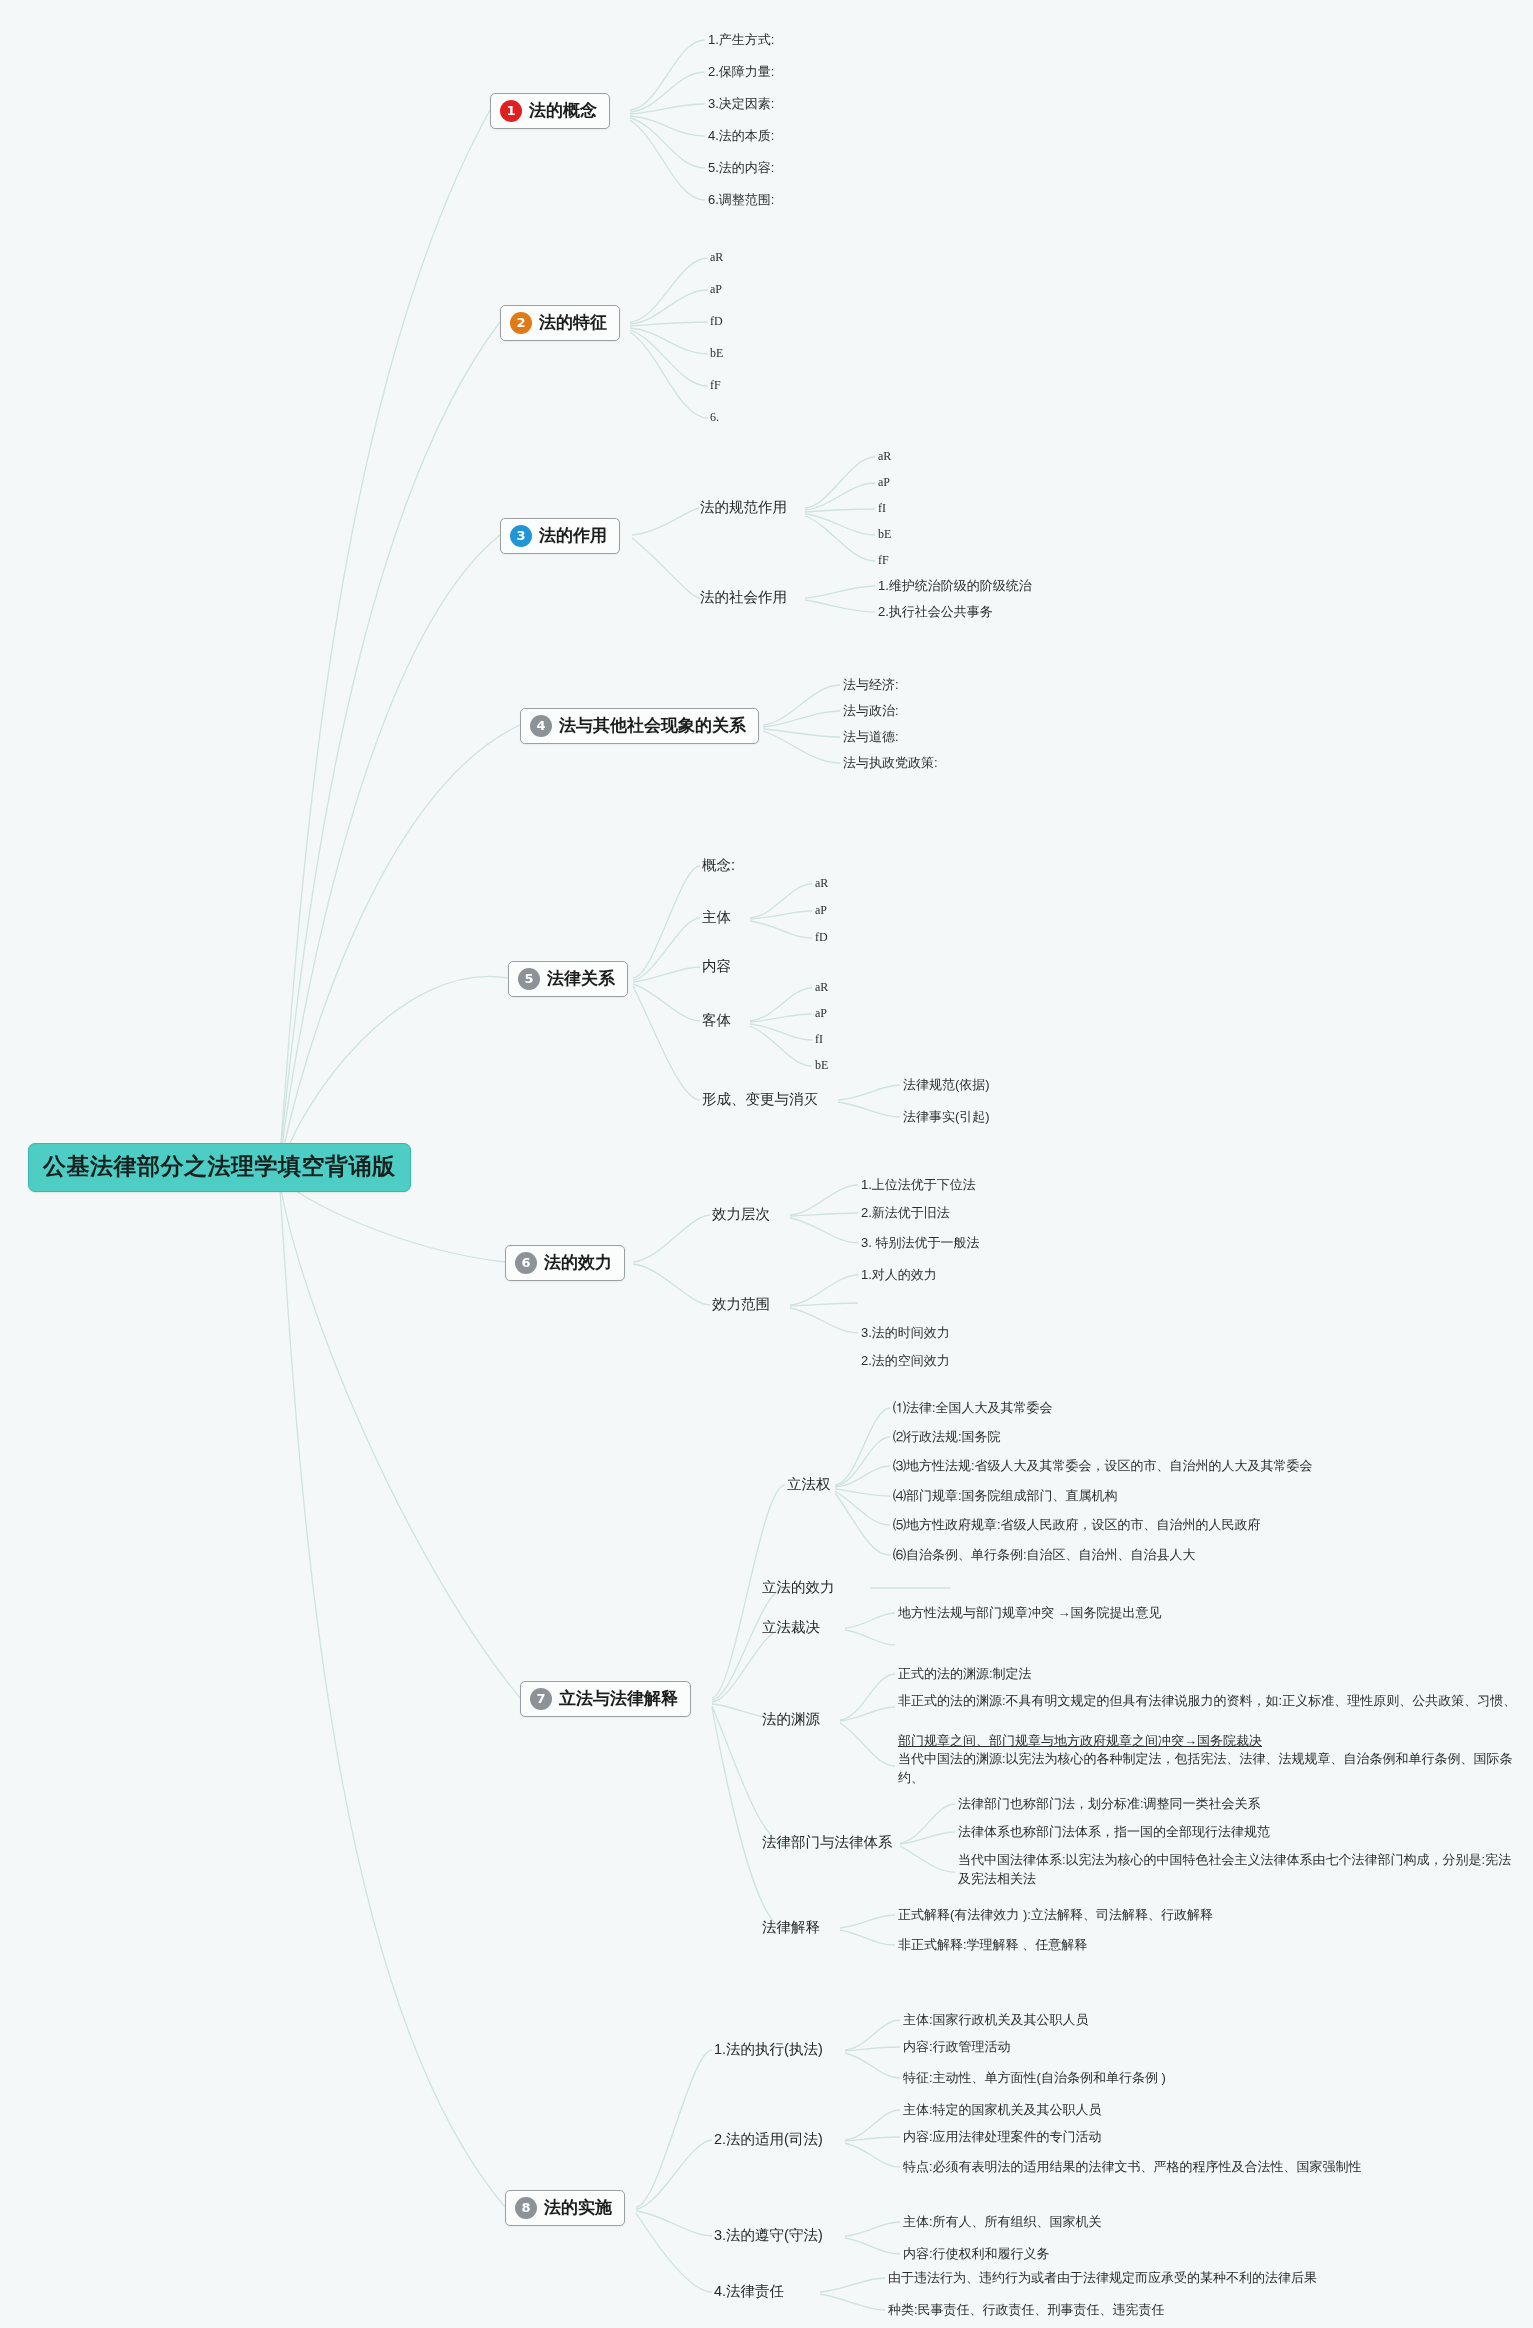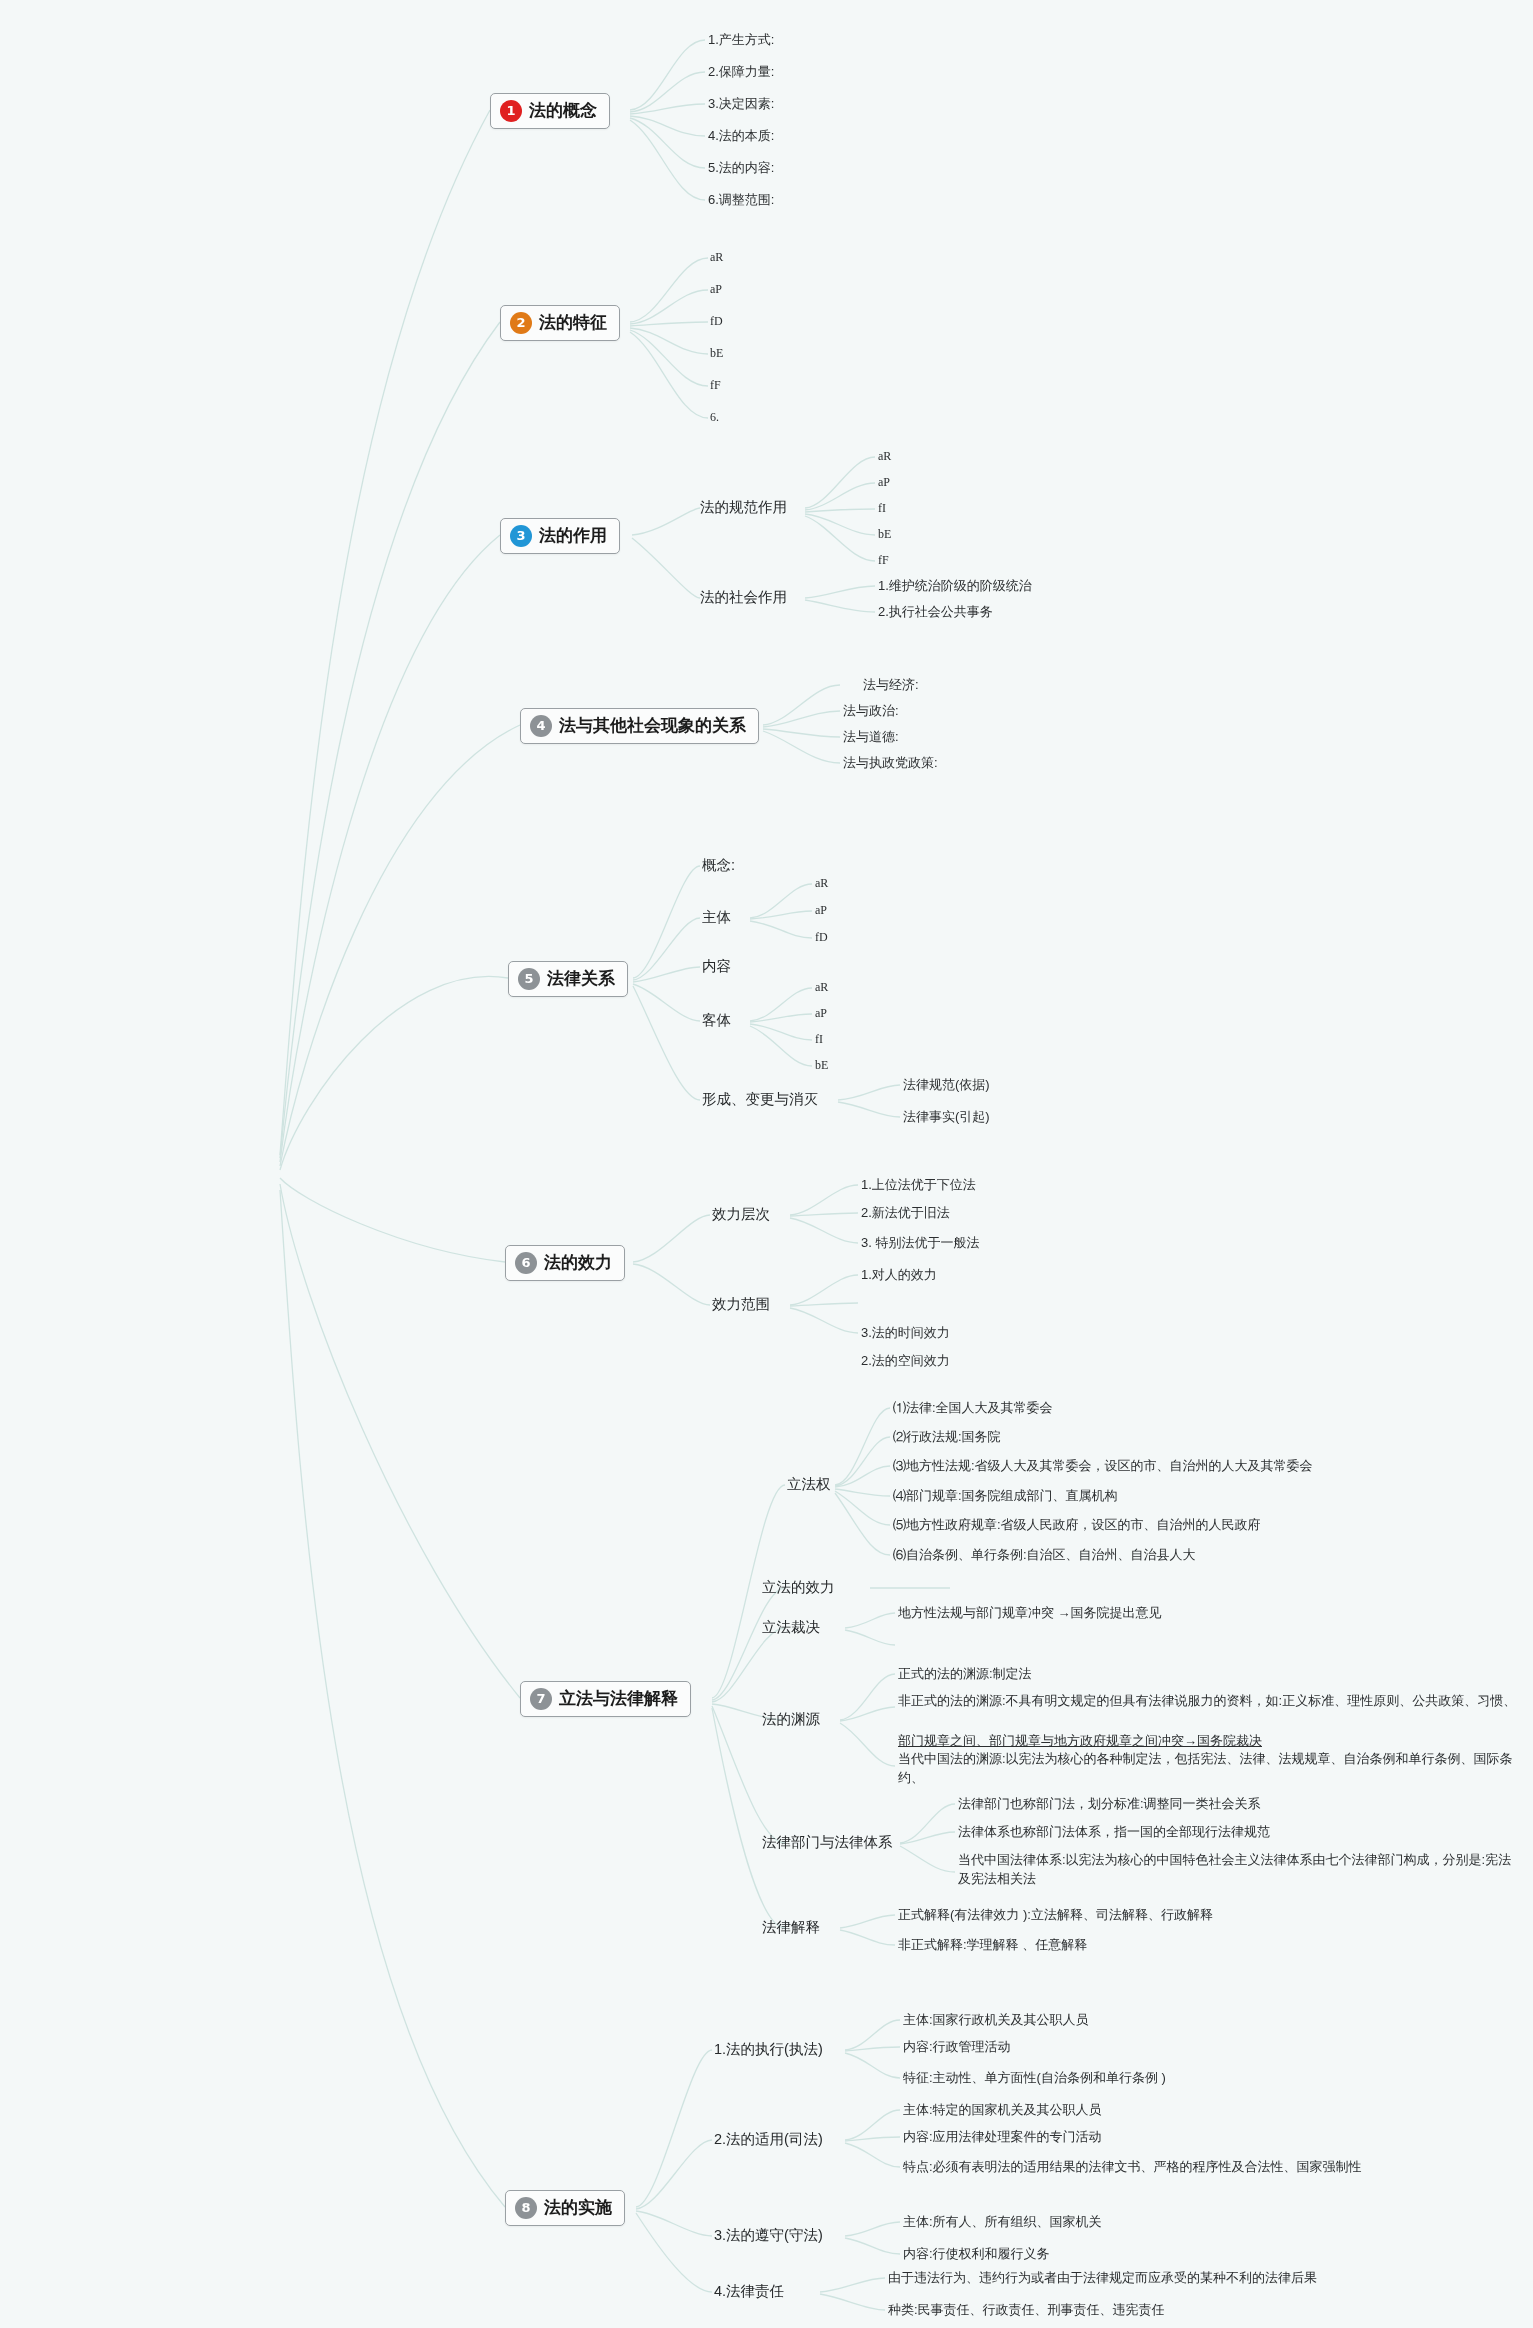--- a/index.html
+++ b/index.html
@@ -168,20 +168,21 @@
     <path d="M845,2141 C 868,2139 880,2137 900,2137"></path>
     <path d="M845,2143 C 868,2148 880,2167 900,2167"></path>
 
     <path d="M845,2236 C 868,2234 880,2222 900,2222"></path>
     <path d="M845,2238 C 868,2242 880,2254 900,2254"></path>
 
     <path d="M820,2292 C 845,2290 865,2278 885,2278"></path>
     <path d="M820,2294 C 845,2298 865,2310 885,2310"></path>
   </svg>
 
+  <div class="node root">公基法律部分之法理学填空背诵版</div>
 
   <div class="node lvl1" style="left:490px;top:93px;">
     <span class="badge" style="background:#e02020">1</span>
     <span>法的概念</span>
   </div>
   <div class="node leaf" style="left:708px;top:31px;">1.产生方式:</div>
   <div class="node leaf" style="left:708px;top:63px;">2.保障力量:</div>
   <div class="node leaf" style="left:708px;top:95px;">3.决定因素:</div>
   <div class="node leaf" style="left:708px;top:127px;">4.法的本质:</div>
   <div class="node leaf" style="left:708px;top:159px;">5.法的内容:</div>
@@ -209,21 +210,21 @@
   <div class="node leaf serif" style="left:878px;top:500px;">fI</div>
   <div class="node leaf serif" style="left:878px;top:526px;">bE</div>
   <div class="node leaf serif" style="left:878px;top:552px;">fF</div>
   <div class="node leaf" style="left:878px;top:577px;">1.维护统治阶级的阶级统治</div>
   <div class="node leaf" style="left:878px;top:603px;">2.执行社会公共事务</div>
 
   <div class="node lvl1" style="left:520px;top:708px;">
     <span class="badge" style="background:#8d9296">4</span>
     <span>法与其他社会现象的关系</span>
   </div>
-  <div class="node leaf" style="left:843px;top:676px;margin-left:20px;">法与经济:</div>
+  <div class="node leaf" style="left:843px;top:676px;">法与经济:</div>
   <div class="node leaf" style="left:843px;top:702px;">法与政治:</div>
   <div class="node leaf" style="left:843px;top:728px;">法与道德:</div>
   <div class="node leaf" style="left:843px;top:754px;">法与执政党政策:</div>
 
   <div class="node lvl1" style="left:508px;top:961px;">
     <span class="badge" style="background:#8d9296">5</span>
     <span>法律关系</span>
   </div>
   <div class="node lvl2" style="left:702px;top:856px;">概念:</div>
   <div class="node lvl2" style="left:702px;top:908px;">主体</div>

